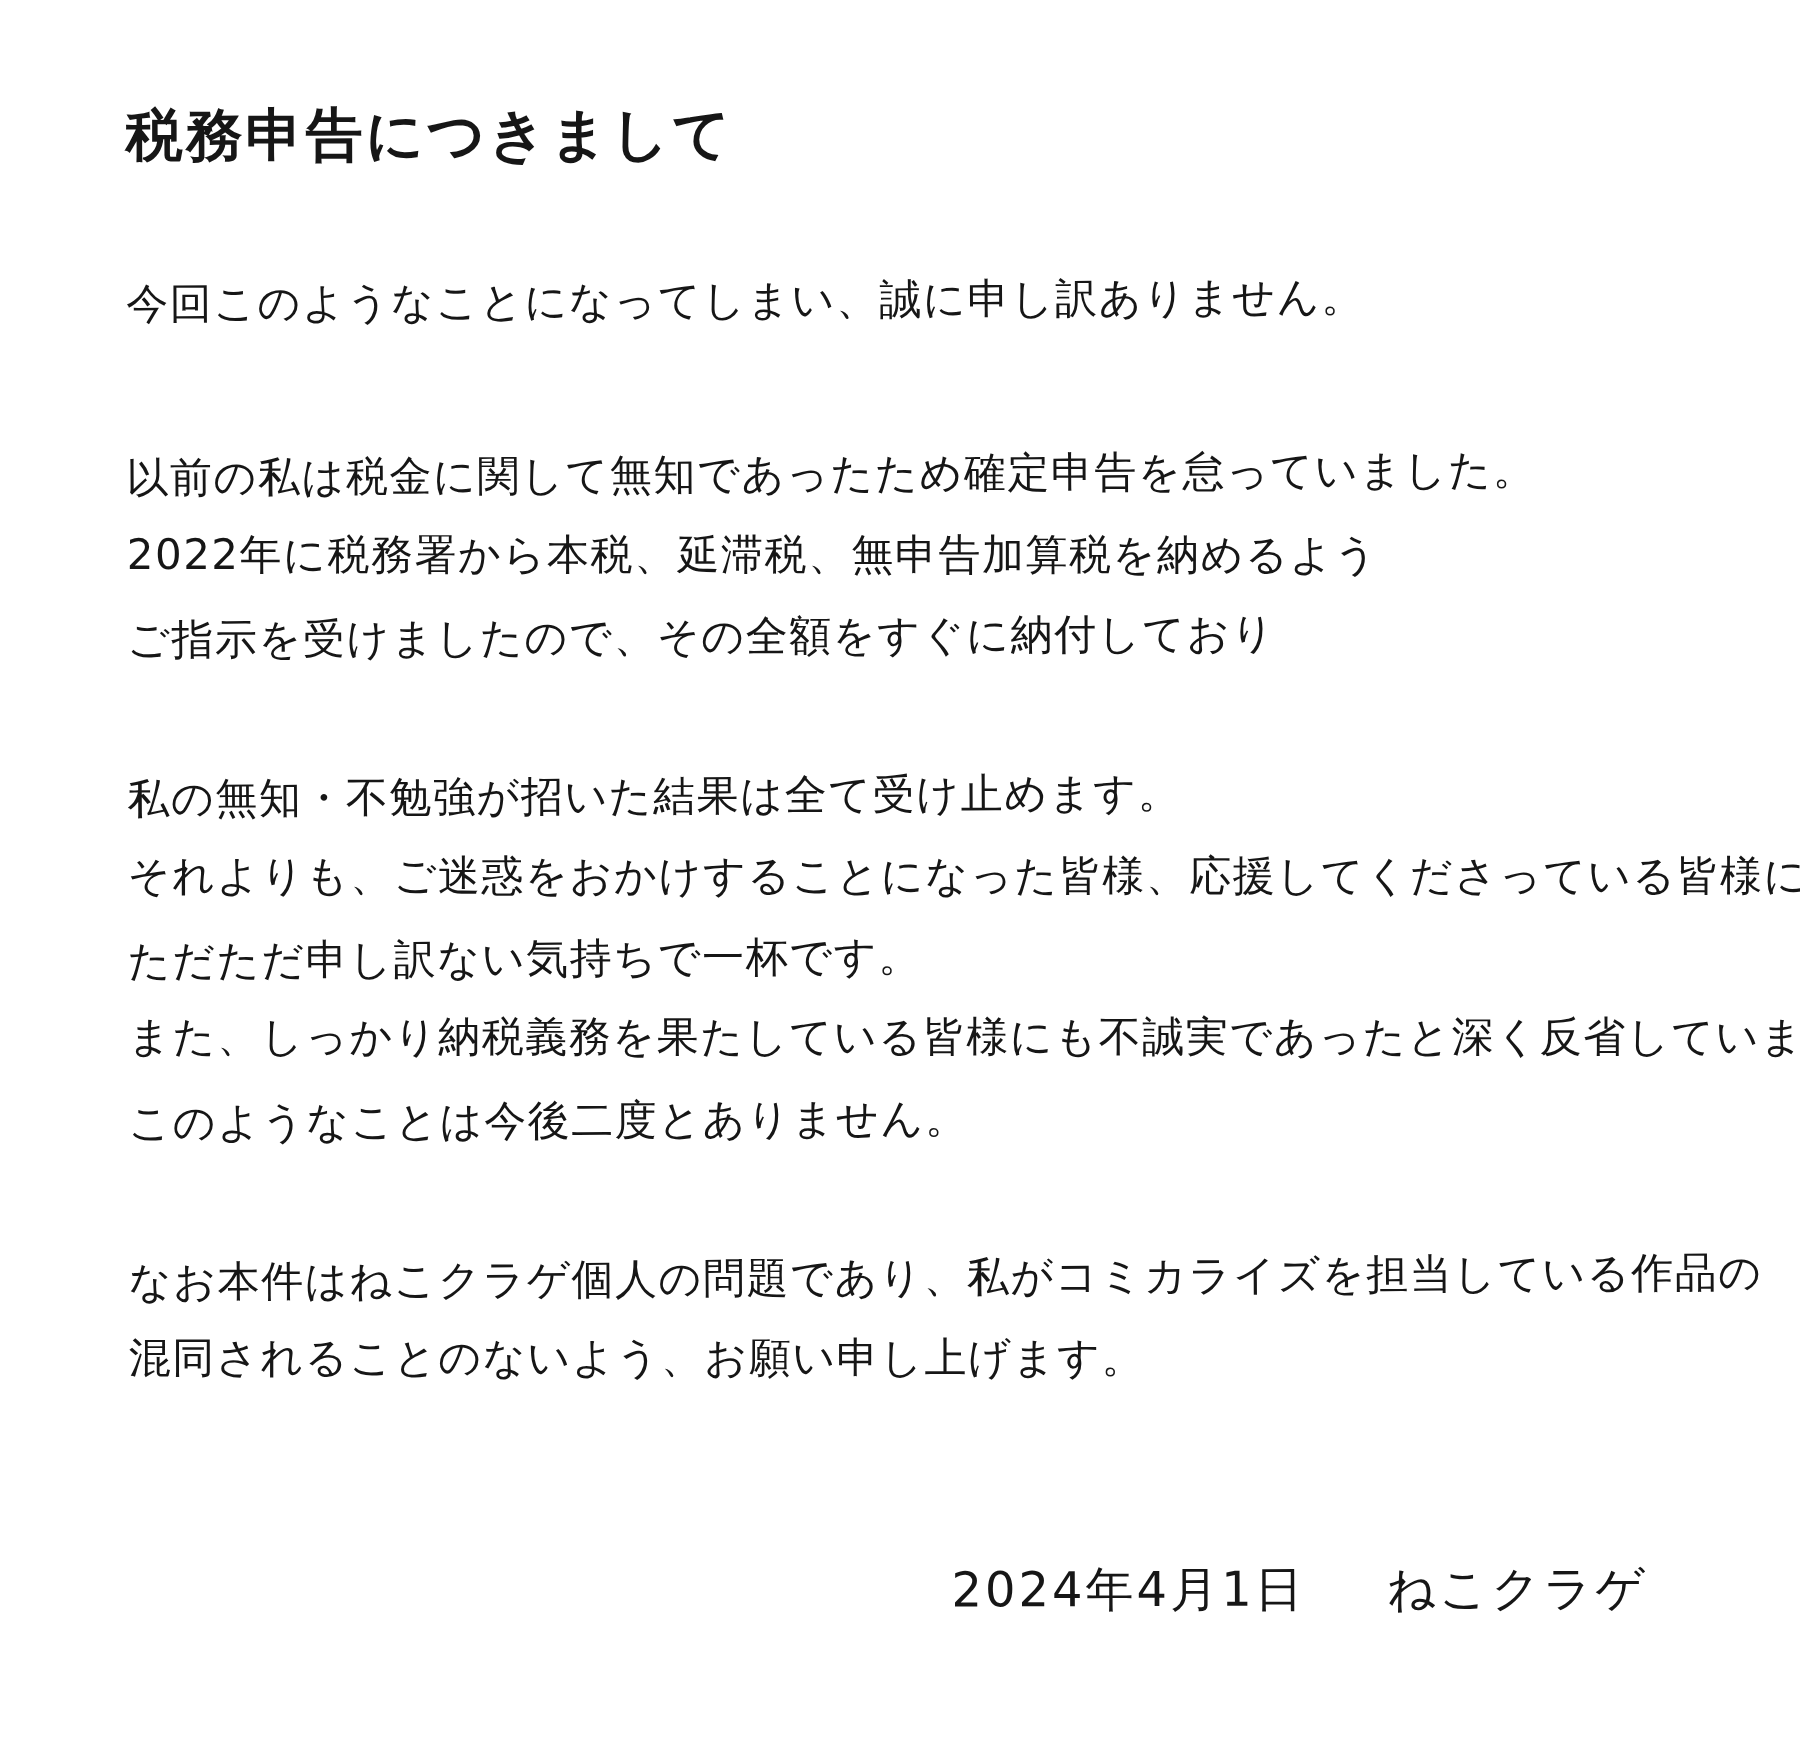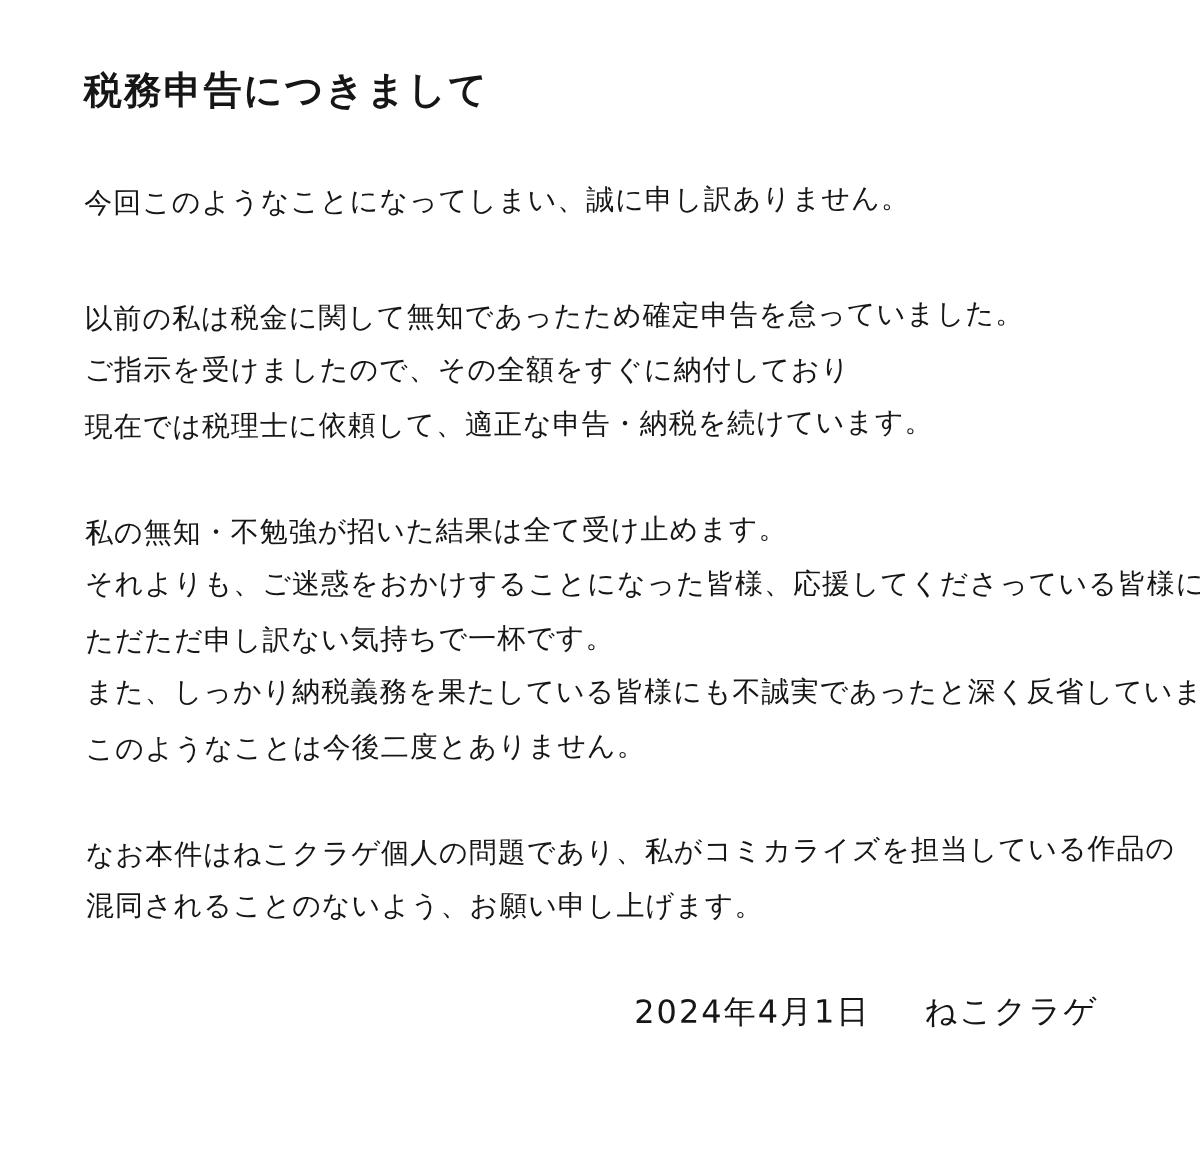--- a/index.html
+++ b/index.html
@@ -47,38 +47,39 @@
   .date-signature {
     margin-top: 58px;
     padding-left: 548px;
     font-size: 32px;
     letter-spacing: 2px;
     white-space: nowrap;
   }
   .signature {
     display: inline-block;
     margin-left: 42px;
+    margin-top: 48px;
   }
 </style>
 </head>
 <body>
 
 <div class="page">
   <div class="content">
 
     <div class="letter-title">税務申告につきまして</div>
 
     <div class="paragraph p-first">
       <div class="text-line">今回このようなことになってしまい、誠に申し訳ありません。</div>
     </div>
 
     <div class="paragraph">
       <div class="text-line">以前の私は税金に関して無知であったため確定申告を怠っていました。</div>
+      <div class="text-line">2022年に税務署から本税、延滞税、無申告加算税を納めるよう</div>
       <div class="text-line">ご指示を受けましたので、その全額をすぐに納付しており</div>
-      <div class="text-line">現在では税理士に依頼して、適正な申告・納税を続けています。</div>
     </div>
 
     <div class="paragraph">
       <div class="text-line">私の無知・不勉強が招いた結果は全て受け止めます。</div>
       <div class="text-line">それよりも、ご迷惑をおかけすることになった皆様、応援してくださっている皆様に対して</div>
       <div class="text-line">ただただ申し訳ない気持ちで一杯です。</div>
       <div class="text-line">また、しっかり納税義務を果たしている皆様にも不誠実であったと深く反省しています。</div>
       <div class="text-line">このようなことは今後二度とありません。</div>
     </div>
 

